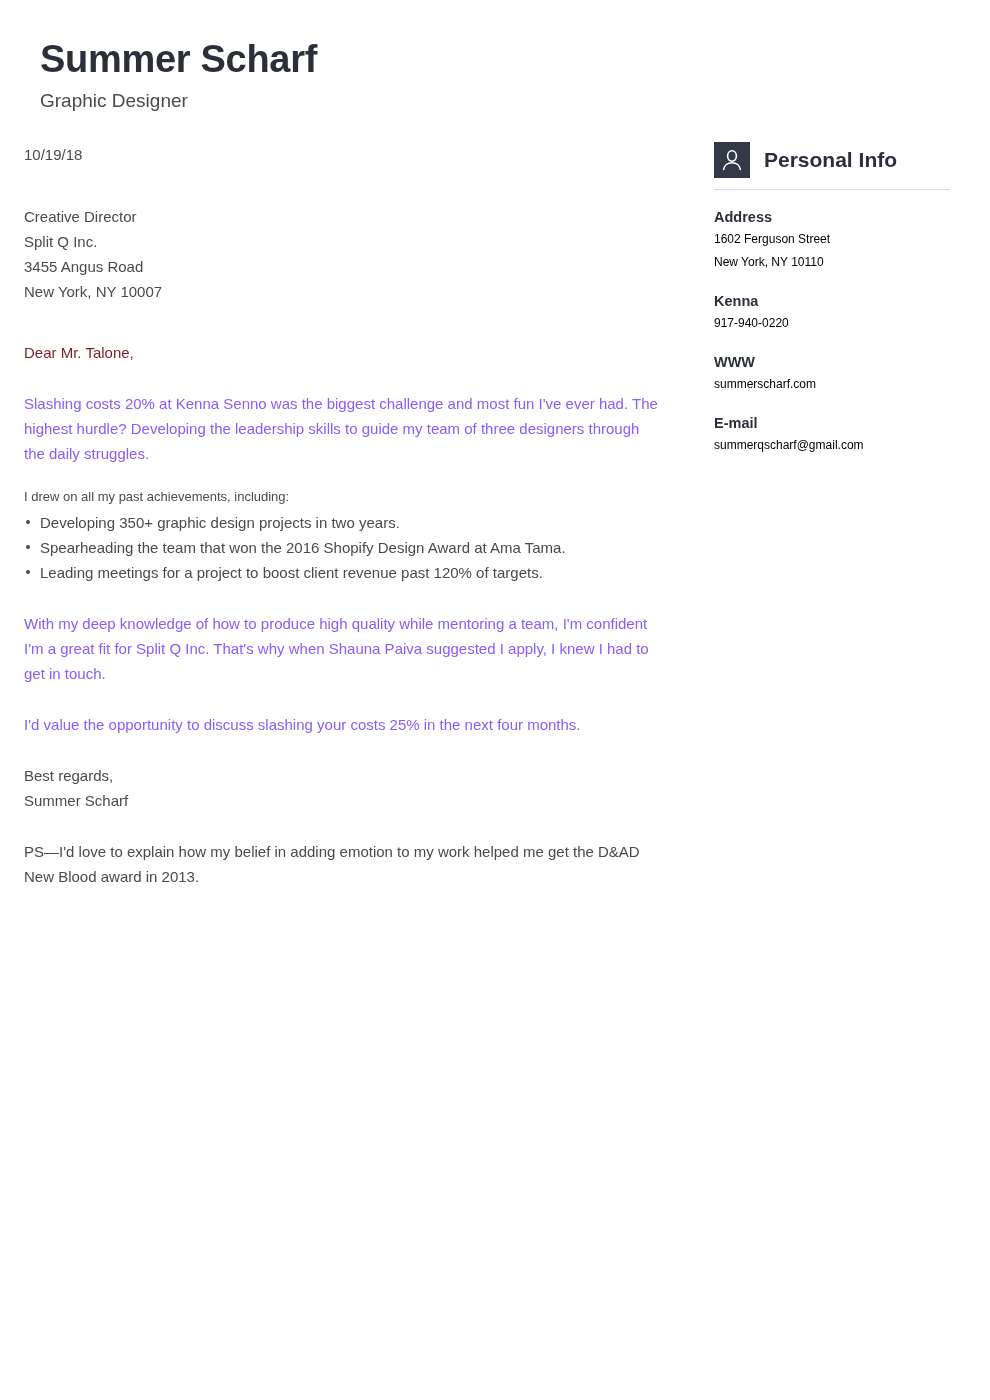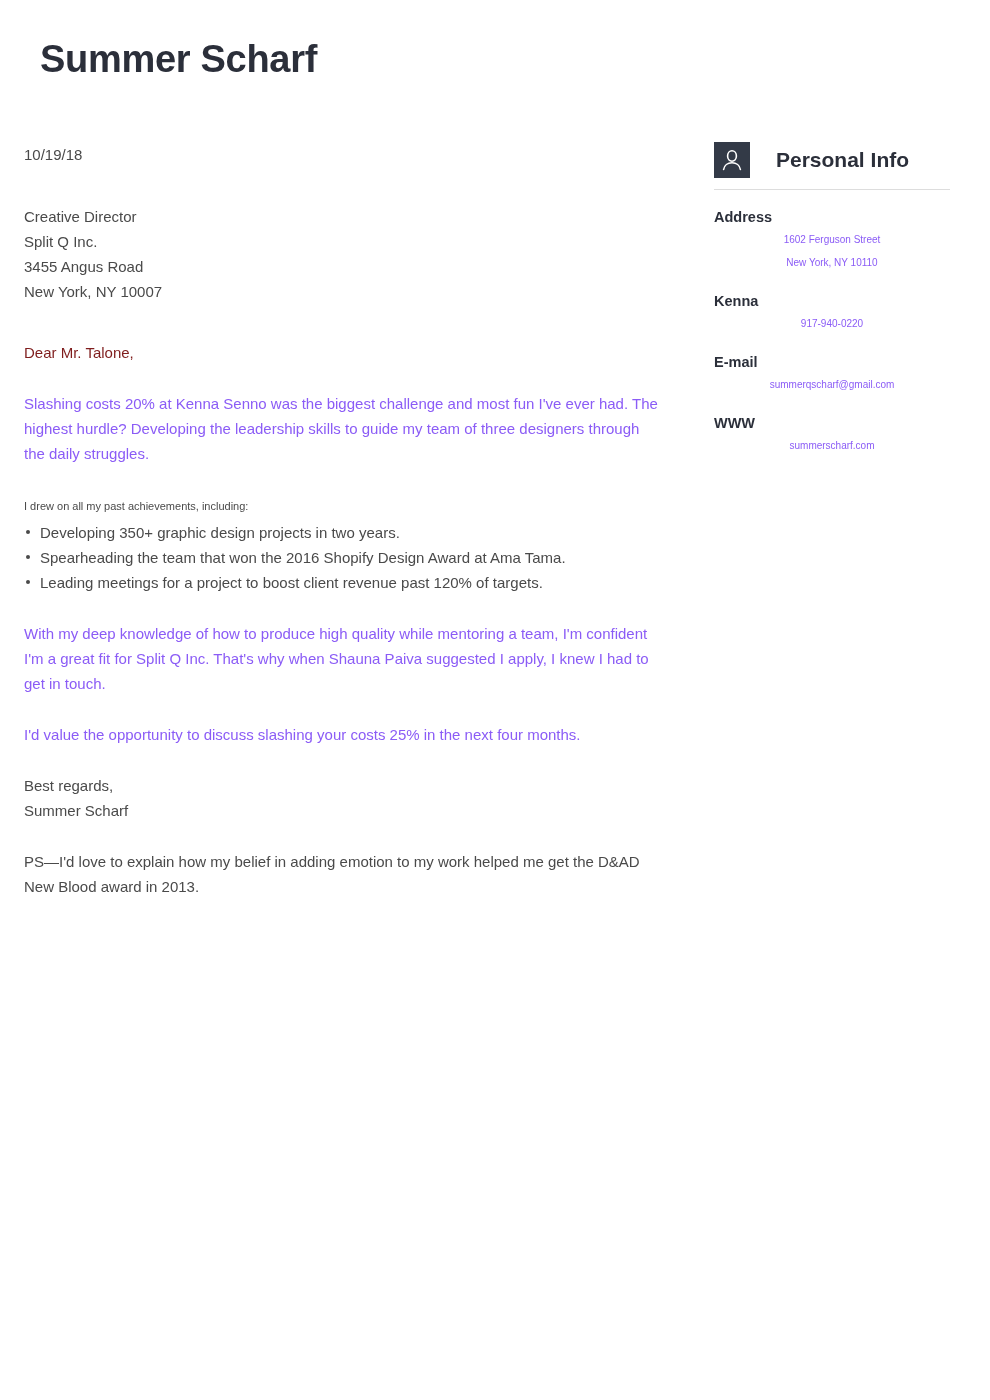--- a/index.html
+++ b/index.html
@@ -72,22 +72,22 @@
     line-height: 25px;
     color: #7f1d1d;
   }
   .body-para {
     margin-top: 26px;
     font-size: 15px;
     line-height: 25px;
     color: #8b5cf6;
   }
   .achievements-intro {
-    margin-top: 28px;
-    font-size: 11px;
+    margin-top: 18px;
+    font-size: 13px;
     line-height: 25px;
     color: #4a4a4a;
   }
   ul.achievements {
     margin: 1px;
     padding: 0;
     list-style: none;
   }
   ul.achievements li {
     position: relative;
@@ -123,21 +123,21 @@
   
   .sidebar {
     position: absolute;
     left: 714px;
     top: 142px;
     width: 236px;
   }
   .sidebar-head {
     display: flex;
     align-items: center;
-    gap: 26px;
+    gap: 14px;
     padding-bottom: 11px;
     border-bottom: 1px solid #dddddd;
   }
   .sidebar-icon {
     width: 36px;
     height: 36px;
     background: #333a47;
     display: flex;
     align-items: center;
     justify-content: center;
@@ -156,34 +156,34 @@
   .info-field:first-of-type {
     margin-top: 21px;
   }
   .info-label {
     font-size: 14.5px;
     line-height: 22px;
     font-weight: bold;
     color: #2b2f3a;
   }
   .info-value {
-    font-size: 10px;
+    font-size: 12px;
     line-height: 23px;
-    color: #8b5cf6;
+    color: #000000;
     word-break: break-word;
-    text-align: center;
   }
 </style>
 </head>
 <body>
 
 <div class="page">
 
   <div class="header">
     <h1 class="applicant-name">Summer Scharf</h1>
+    <h2 class="applicant-title">Graphic Designer</h2>
   </div>
 
   <div class="letter">
 
     <div class="letter-date">10/19/18</div>
 
     <div class="recipient">
       <div class="recipient-line">Creative Director</div>
       <div class="recipient-line">Split Q Inc.</div>
       <div class="recipient-line">3455 Angus Road</div>
@@ -241,24 +241,24 @@
       <div class="info-value">1602 Ferguson Street</div>
       <div class="info-value">New York, NY 10110</div>
     </div>
 
     <div class="info-field">
       <div class="info-label">Kenna</div>
       <div class="info-value">917-940-0220</div>
     </div>
 
     <div class="info-field">
+      <div class="info-label">WWW</div>
+      <div class="info-value">summerscharf.com</div>
+    </div>
+
+    <div class="info-field">
       <div class="info-label">E-mail</div>
       <div class="info-value">summerqscharf@gmail.com</div>
     </div>
 
-    <div class="info-field">
-      <div class="info-label">WWW</div>
-      <div class="info-value">summerscharf.com</div>
-    </div>
-
   </div>
 
 </div>
 
 </body></html>

